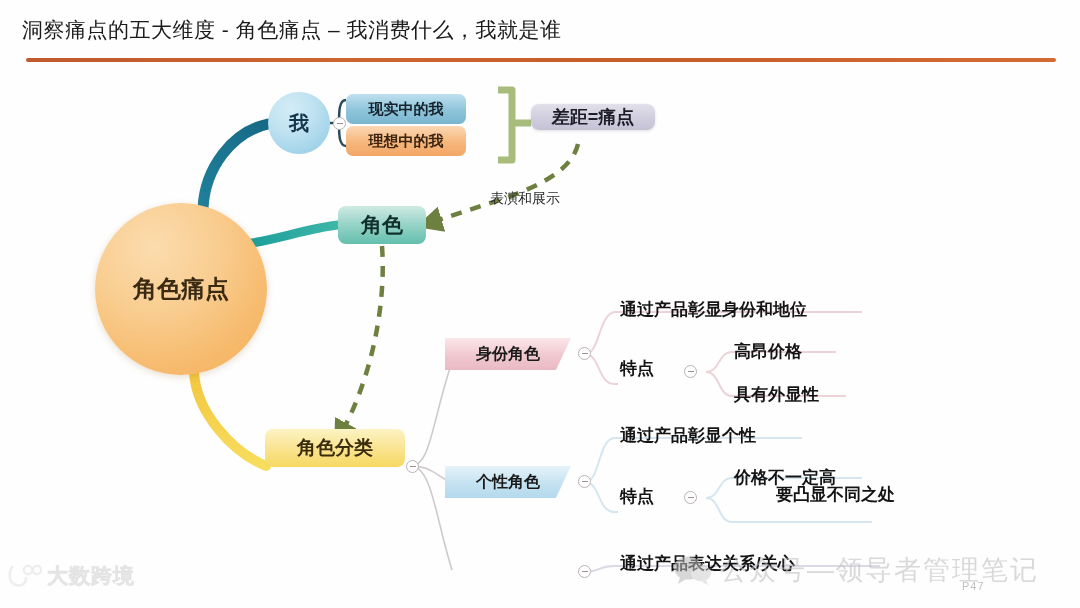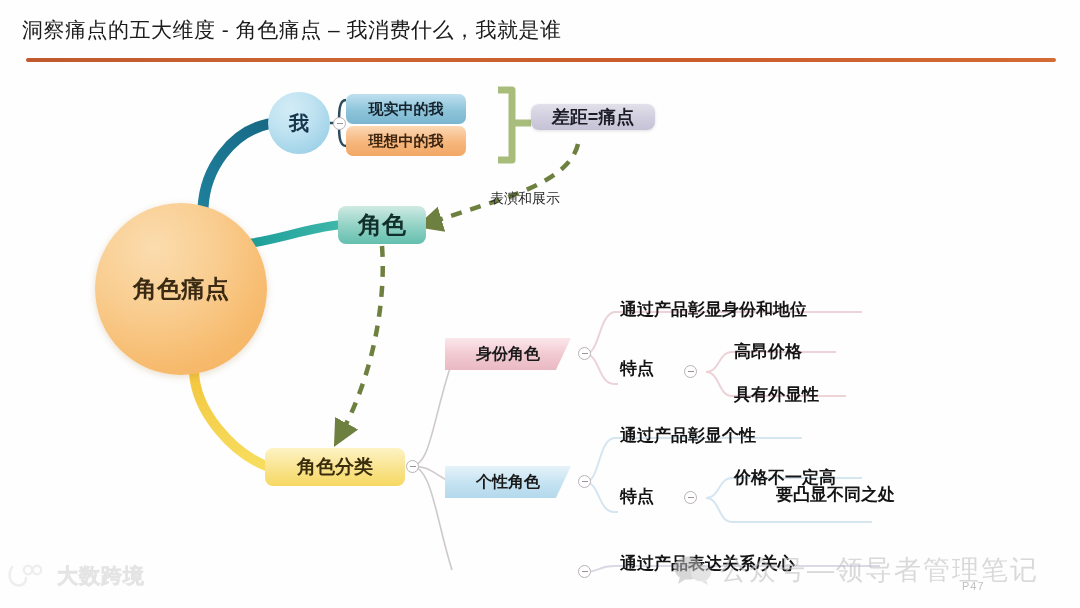--- a/index.html
+++ b/index.html
@@ -97,29 +97,29 @@
     color: #1d1d28;
     border-radius: 8px;
     background: linear-gradient(180deg,#e2e0ea 0%, #cfccdd 60%, #c6c2d6 100%);
     box-shadow: 0 1px 3px rgba(80,75,105,0.18);
   }
 
   
   #n-role {
     left: 338px; top: 206px;
     width: 88px; height: 38px;
-    font-size: 24px;
+    font-size: 21px;
     color: #12302b;
     border-radius: 8px;
     background: linear-gradient(180deg,#cfeae3 0%, #8fd1c4 55%, #64bfae 100%);
   }
 
   
   #n-class {
-    left: 265px; top: 448px;
+    left: 265px; top: 429px;
     width: 140px; height: 38px;
     font-size: 19px;
     color: #3a2d0d;
     border-radius: 8px;
     background: linear-gradient(180deg,#fdf3c4 0%, #f9e38d 55%, #f6d862 100%);
   }
 
   
   .banner {
     width: 126px; height: 32px;
@@ -171,21 +171,21 @@
     position: absolute;
     left: 2.5px; top: 5px;
     width: 6px; height: 1px;
     background: #9a9298;
   }
 
   
   #wm-left {
     position: absolute;
     left: 8px; top: 562px;
-    display: flex; align-items: center; gap: 15px;
+    display: flex; align-items: center; gap: 5px;
     opacity: 0.92;
   }
   #wm-left .wm-text {
     font-size: 21px;
     font-weight: 700;
     color: #ededed;
     letter-spacing: 1px;
     -webkit-text-stroke: 0.6px #e2e2e2;
   }
   #wm-right {

